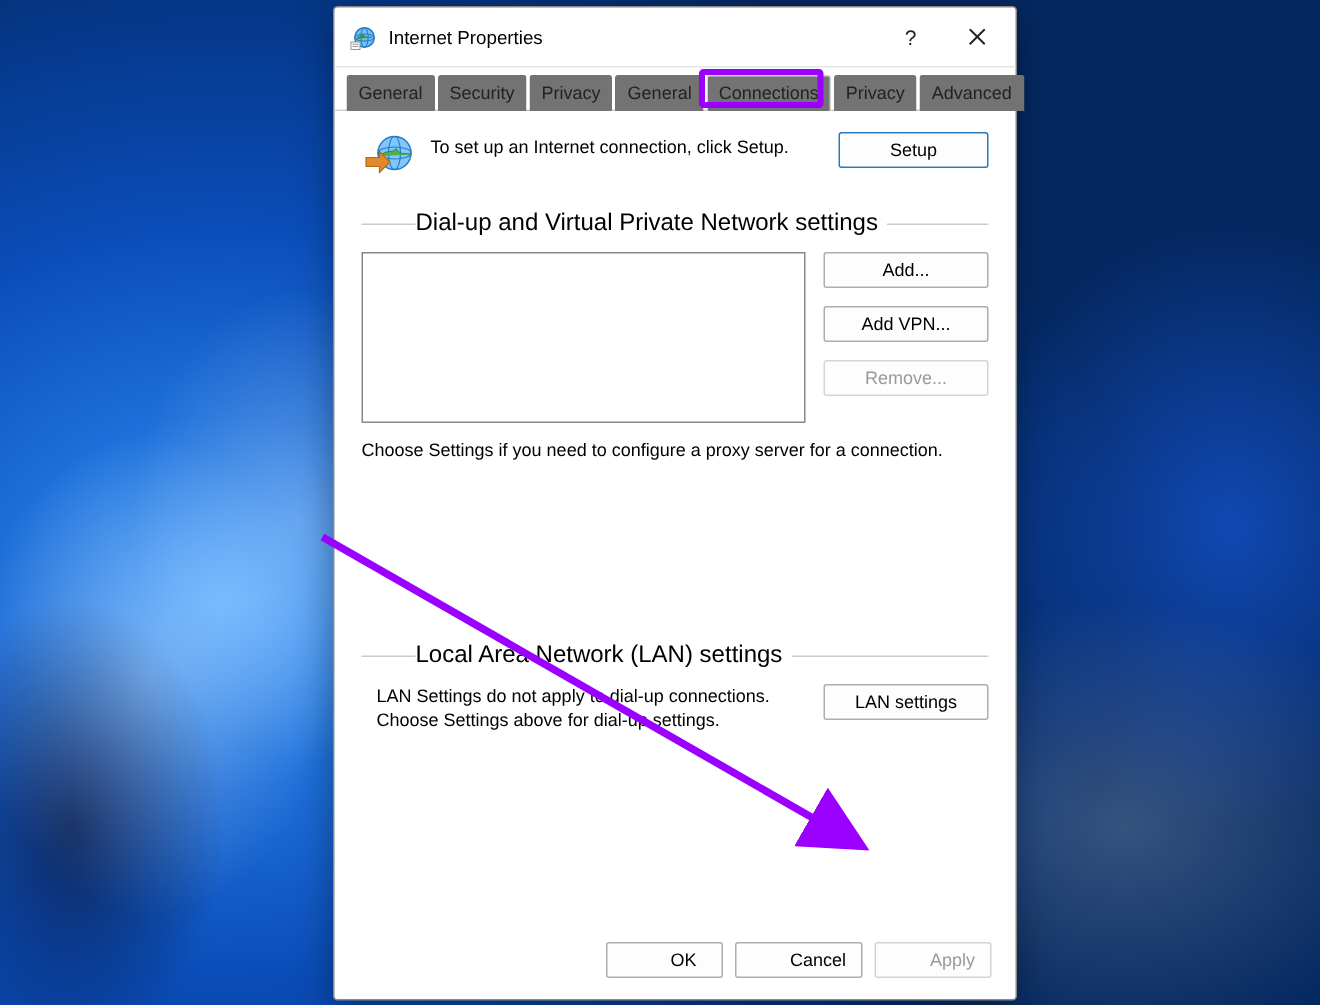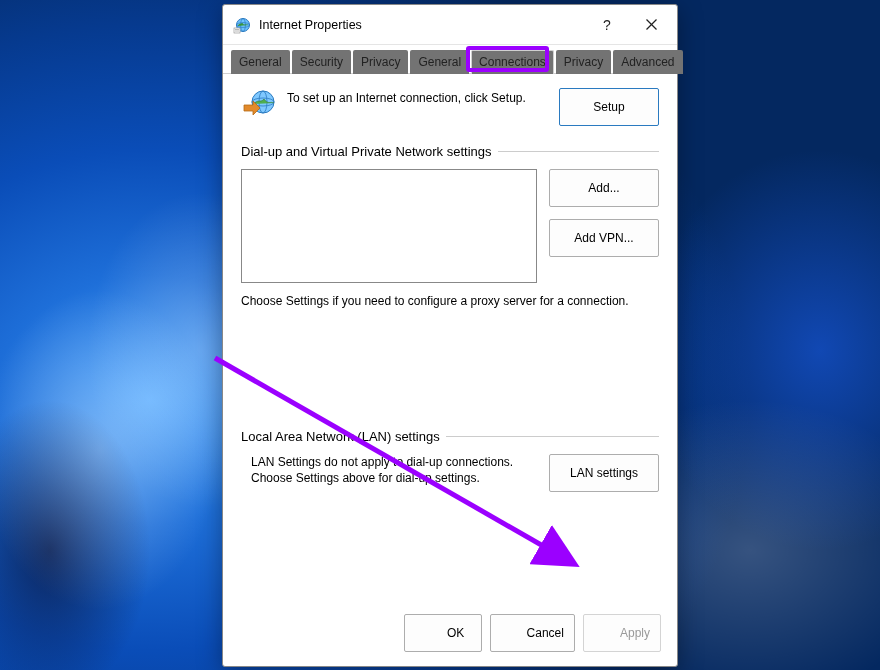--- a/index.html
+++ b/index.html
@@ -85,41 +85,42 @@
       flex: 1;
       padding: 14px 18px 10px 18px;
       position: relative;
     }
     .row1 { display: flex; align-items: flex-start; gap: 10px; justify-content: center; }
     .row1 .globe {
       width: 34px; height: 34px; flex-shrink: 0; margin-left: 2px;
     }
     .row1 .text { flex: 1; font-size: 12px; line-height: 1.35; padding-top: 2px; }
     .btn {
-      min-width: 100px; height: 38px;
+      min-width: 100px; height: 24px;
       border: 1px solid #adadad;
       background: #fdfdfd;
       font-size: 12px;
       font-family: inherit;
       border-radius: 2px;
       padding: 0 10px;
       cursor: default;
     }
     .btn.primary { border-color: #2a7ac0; }
     .btn:disabled { color: #9a9a9a; border-color: #d4d4d4; }
     fieldset {
       border: none;
       border-top: 1px solid #ccc;
       margin-top: 18px;
       padding-top: 10px;
     }
     fieldset legend {
-      font-size: 13px;
+      font-size: 16px;
       padding-right: 6px;
       background: #fff;
+      margin-left: 36px;
     }
     .dialup-body { display: flex; gap: 12px; justify-content: center; }
     .listbox {
       flex: 1; height: 114px;
       border: 1px solid #888;
       background: #fff;
     }
     .btncol {
       display: flex; flex-direction: column; gap: 12px;
       width: 110px;
@@ -198,20 +199,21 @@
       <button class="btn primary"><span>Setup</span></button>
     </div>
 
     <fieldset>
       <legend>Dial-up and Virtual Private Network settings</legend>
       <div class="dialup-body">
         <div class="listbox"></div>
         <div class="btncol">
           <button class="btn"><span>Add...</span></button>
           <button class="btn"><span>Add VPN...</span></button>
+          <button class="btn" disabled=""><span>Remove...</span></button>
         </div>
       </div>
       <div class="hint">Choose Settings if you need to configure a proxy server for a connection.</div>
     </fieldset>
 
     <fieldset style="margin-top:120px">
       <legend>Local Area Network (LAN) settings</legend>
       <div class="lan-body">
         <div class="txt">LAN Settings do not apply to dial-up connections. Choose Settings above for dial-up settings.</div>
         <button class="btn" style="width:110px"><span>LAN settings</span></button>

